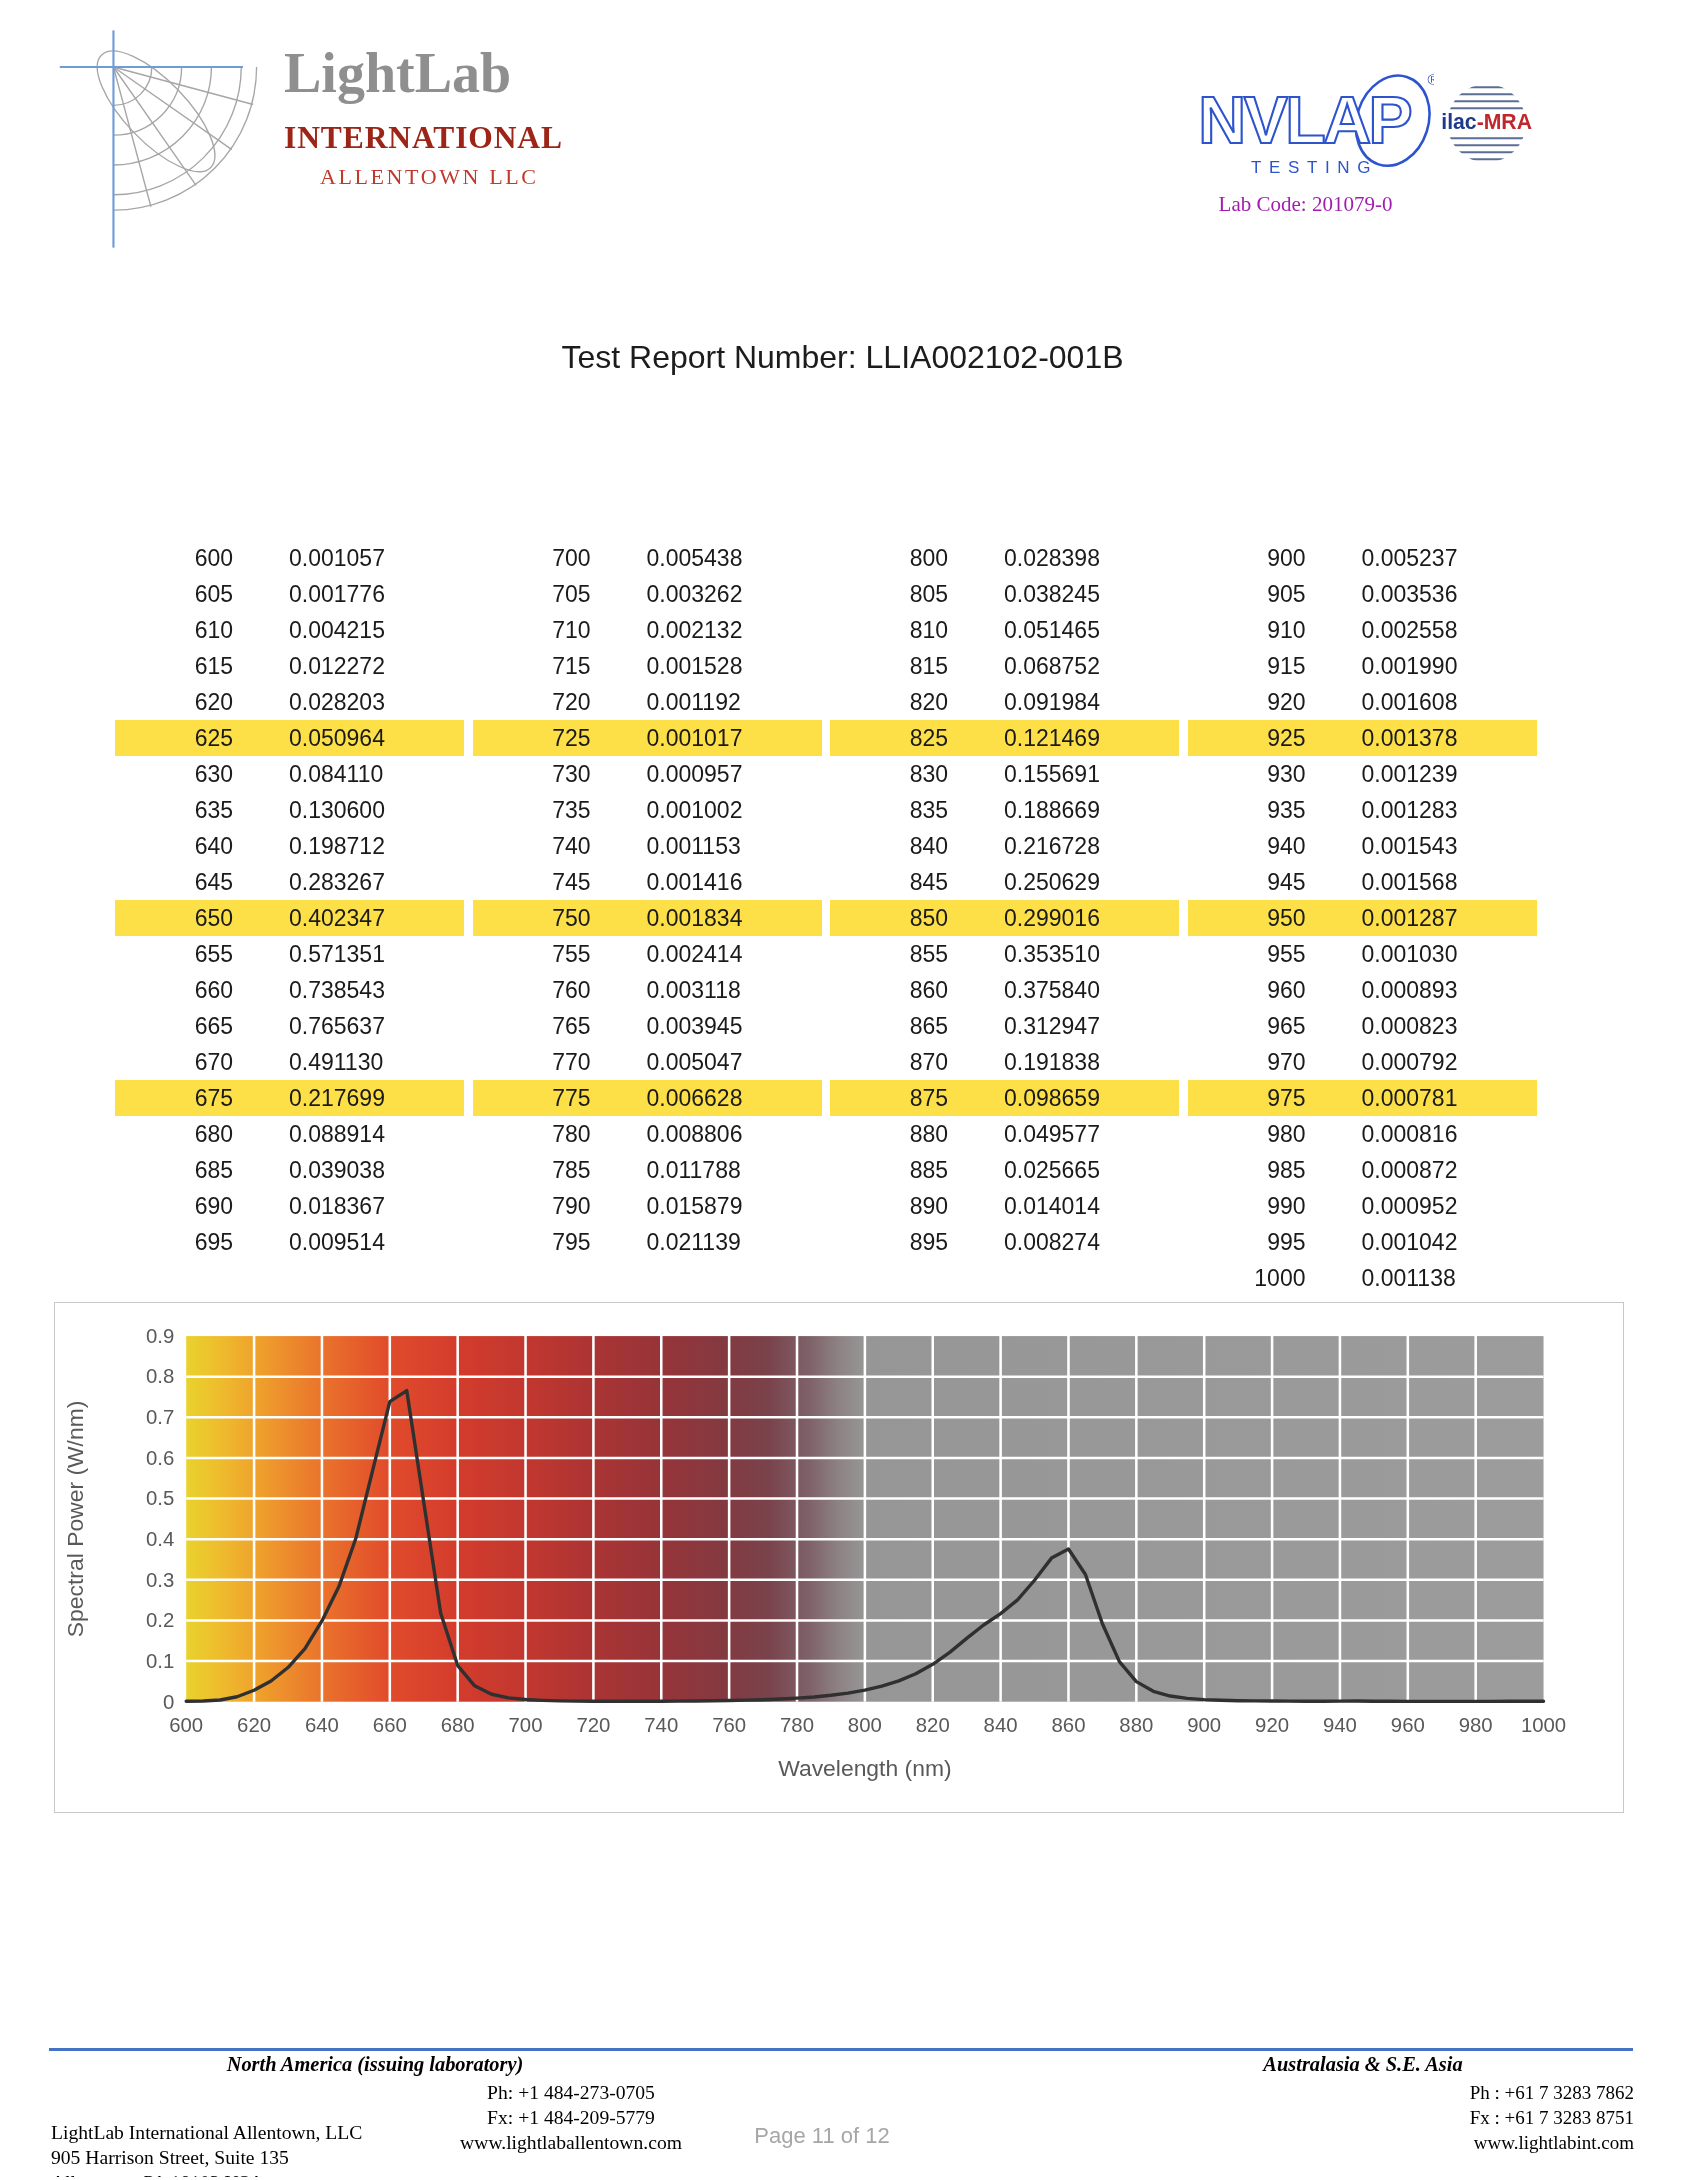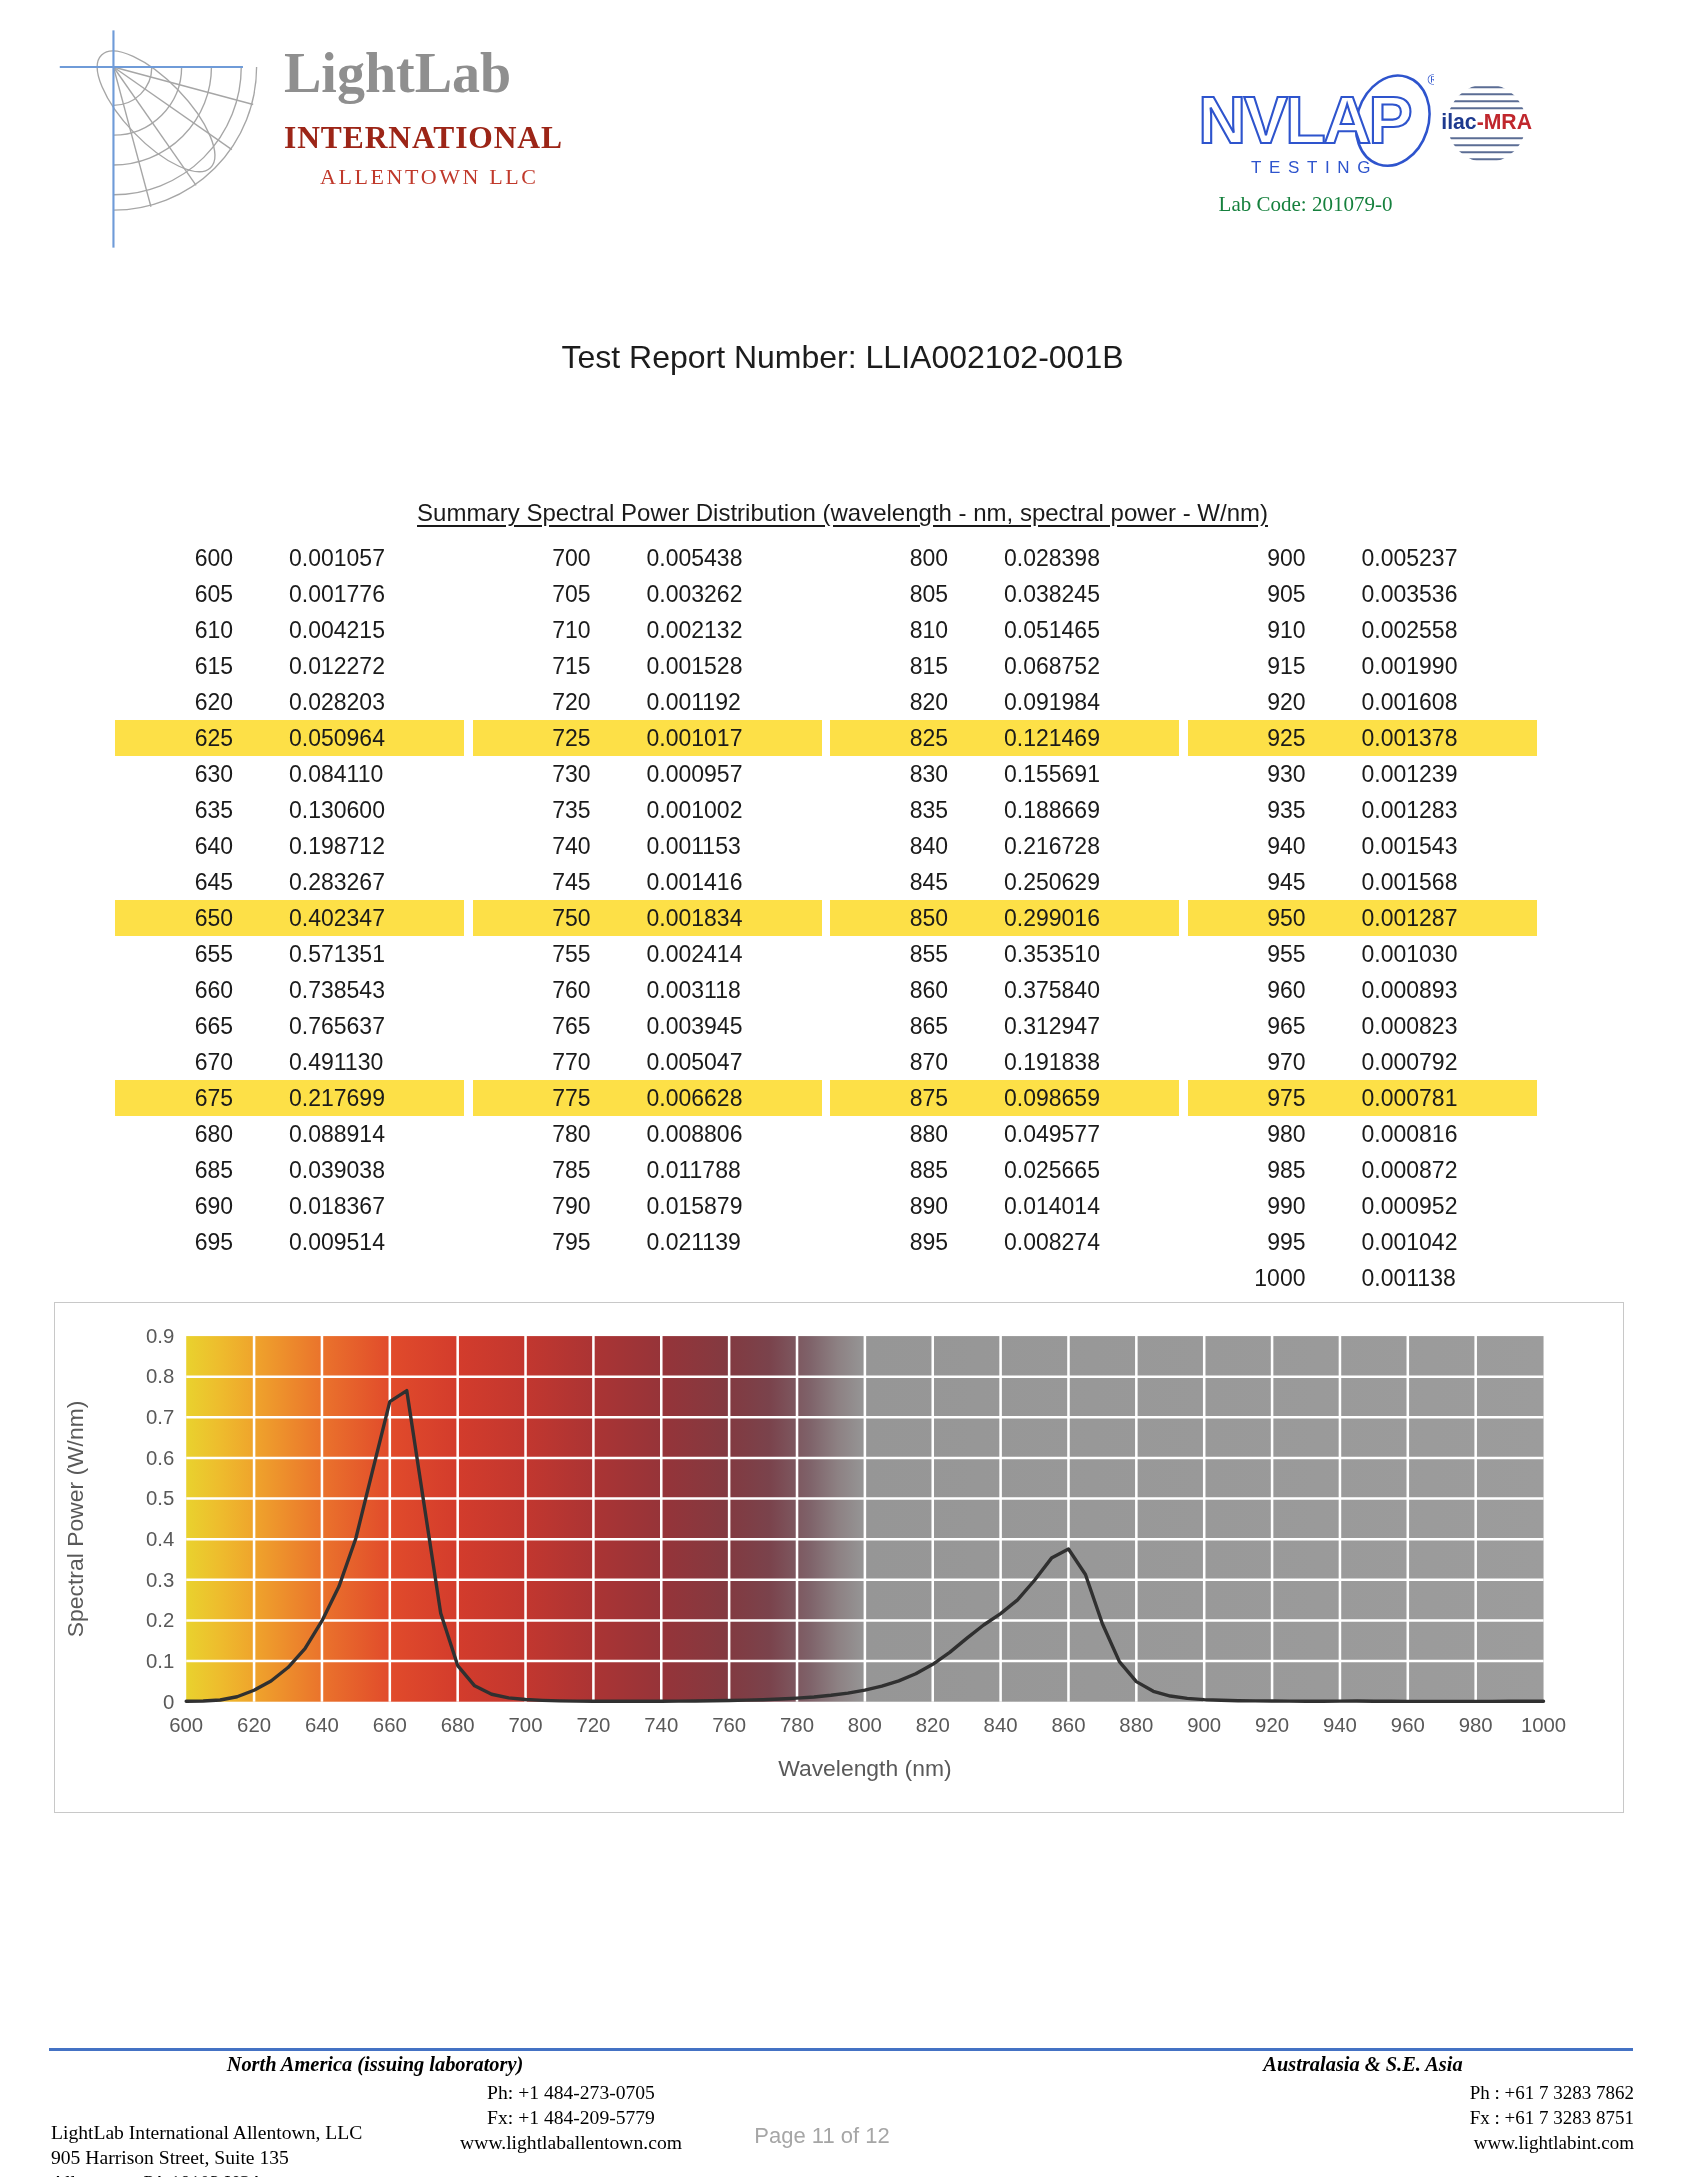--- a/index.html
+++ b/index.html
@@ -11,21 +11,21 @@
   
   .lightlab-logo{position:absolute;left:47px;top:25.6px;display:flex;}
   .logo-svg{width:213px;height:226px;}
   .logo-text{margin-left:24px;padding-top:19px;font-family:"Liberation Serif",serif;}
   .logo-name{font-size:56px;font-weight:bold;color:#8f8f8f;line-height:1;}
   .logo-intl{font-size:31.5px;font-weight:bold;color:#9c2517;letter-spacing:0.9px;margin-top:19px;}
   .logo-loc{font-size:22px;color:#c0392b;letter-spacing:2.6px;margin-top:8.5px;margin-left:36px;}
 
   .nvlap-block{position:absolute;left:1169px;top:68px;width:273px;text-align:center;}
   .nvlap-svg{width:256px;height:119px;}
-  .lab-code{font-family:"Liberation Serif",serif;font-size:21px;color:#15803d;margin-top:1.7px;}
+  .lab-code{font-family:"Liberation Serif",serif;font-size:21px;color:#a21caf;margin-top:1.7px;}
   .ilac-block{position:absolute;left:1438px;top:80px;}
   .ilac-svg{width:102px;height:92px;}
 
   
   .report-title{position:absolute;top:339px;left:0;width:100%;text-align:center;font-size:32px;color:#1c1c1c;}
   .table-heading{position:absolute;top:499px;left:0;width:100%;text-align:center;font-size:24px;
                  text-decoration:underline;text-underline-offset:4.3px;color:#1a1a1a;}
   .spd-table{position:absolute;left:115px;top:540px;width:1431px;display:flex;gap:8.5px;}
   .spd-col{width:349px;}
   .spd-row{display:flex;height:36px;align-items:center;font-size:23px;}
@@ -112,21 +112,20 @@
         <line x1="0" y1="100" x2="130" y2="100"></line>
       </g>
       <rect x="0" y="40" width="130" height="26" fill="#ffffff"></rect>
       <text x="62" y="61" text-anchor="middle" style="font-family:'Liberation Sans',sans-serif;font-weight:bold;font-size:27px;">
         <tspan fill="#1e3a8f">ilac</tspan><tspan fill="#c0272d">-MRA</tspan>
       </text>
     </svg>
   </div>
 
   <div class="report-title">Test Report Number: LLIA002102-001B</div>
-  <div class="table-heading">Summary Spectral Power Distribution (wavelength - nm, spectral power - W/nm)</div>
   <div class="spd-table" id="spd-table">
       <div class="spd-col">
         <div class="spd-row">
           <span class="wl">600</span>
           <span class="val">0.001057</span>
         </div>
         <div class="spd-row">
           <span class="wl">605</span>
           <span class="val">0.001776</span>
         </div>

